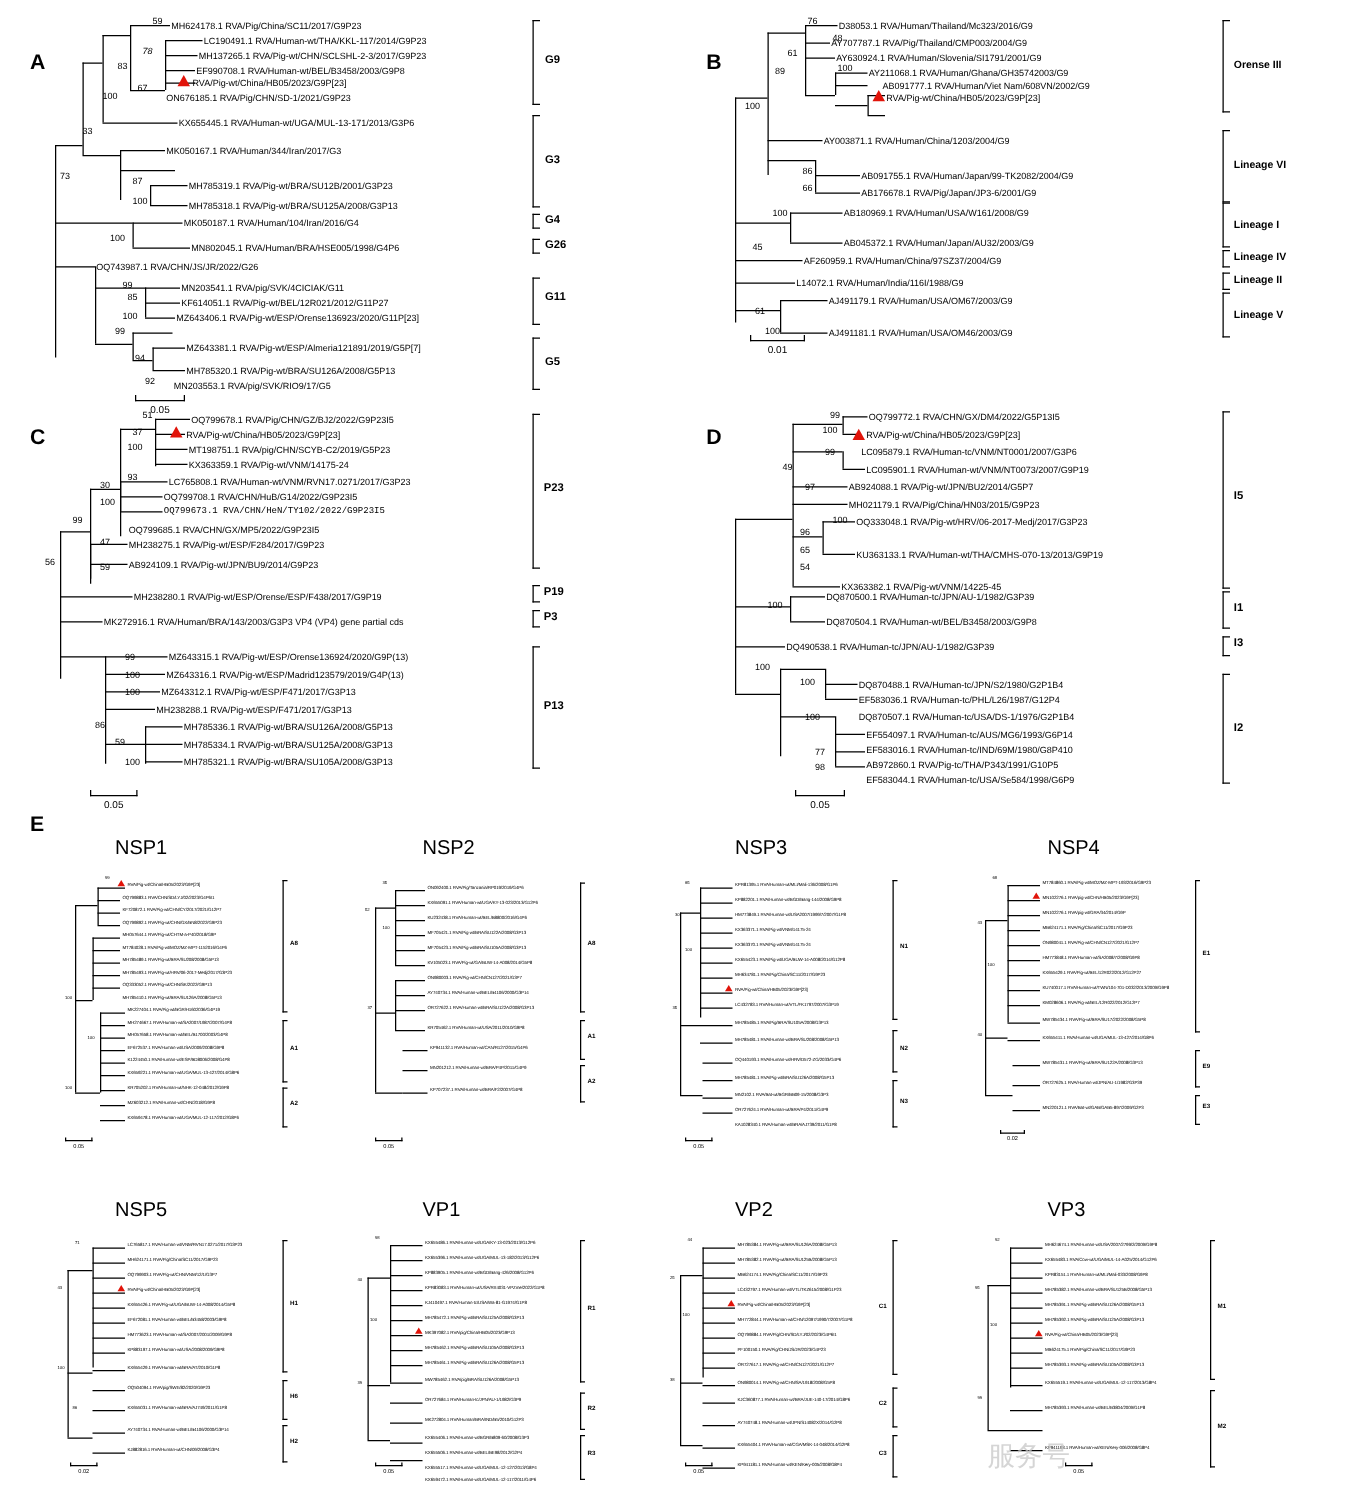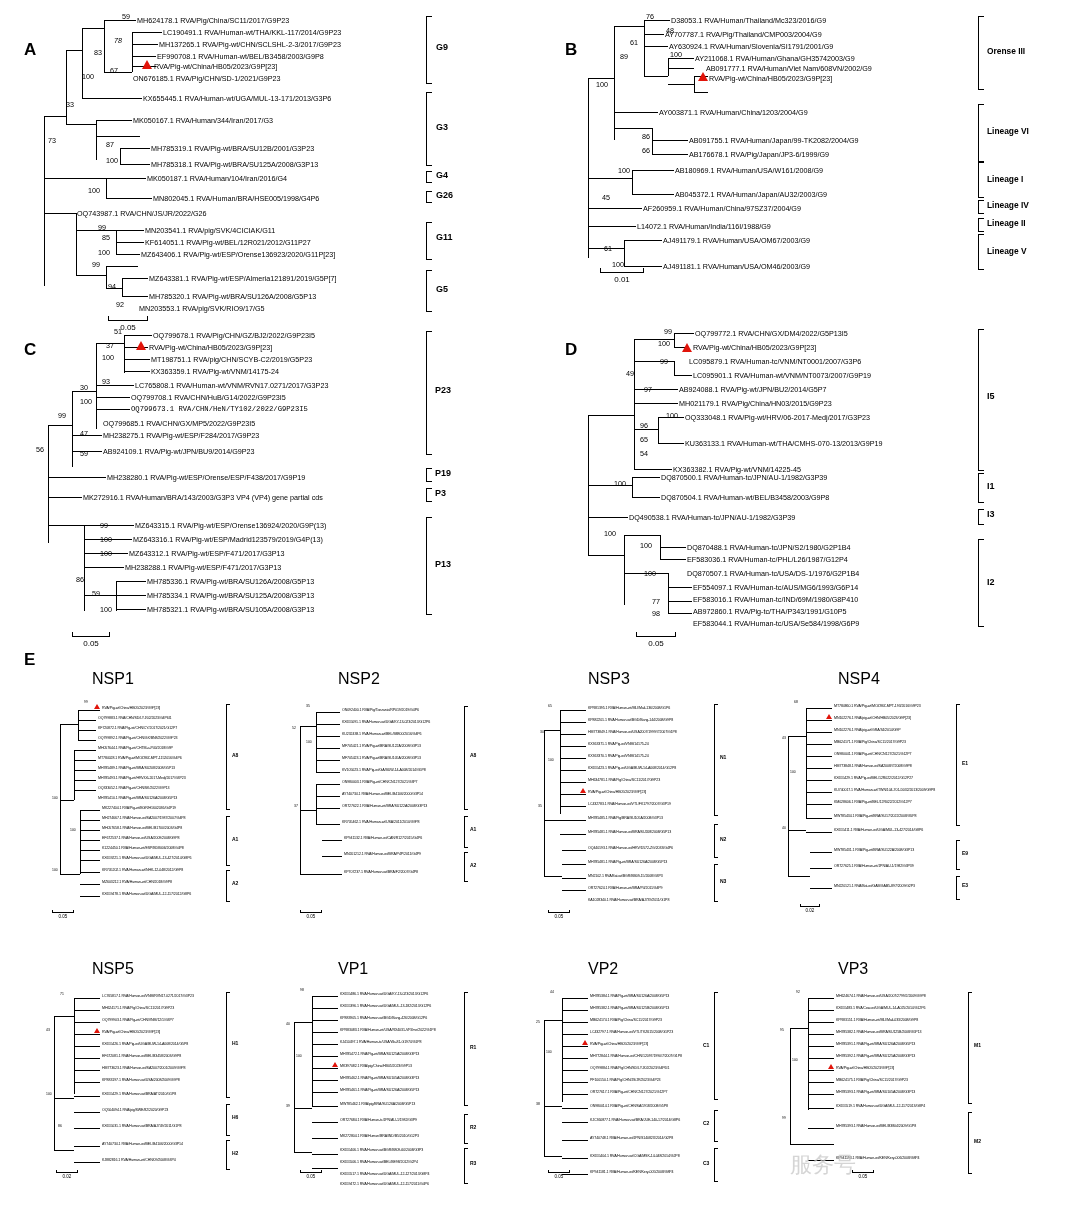--- a/index.html
+++ b/index.html
@@ -310,21 +310,21 @@
 
   <div class="taxa" style="left:93px; top:8px;">D38053.1 RVA/Human/Thailand/Mc323/2016/G9</div>
   <div class="taxa" style="left:87px; top:22px;">AY707787.1 RVA/Pig/Thailand/CMP003/2004/G9</div>
   <div class="taxa" style="left:91px; top:34px;">AY630924.1 RVA/Human/Slovenia/SI1791/2001/G9</div>
   <div class="taxa" style="left:117px; top:46px;">AY211068.1 RVA/Human/Ghana/GH35742003/G9</div>
   <div class="taxa" style="left:116px; top:56px;margin-left:12px;">AB091777.1 RVA/Human/Viet Nam/608VN/2002/G9</div>
   <div class="marker" style="left:120px; top:64px;"></div>
   <div class="taxa" style="left:131px; top:66px;">RVA/Pig-wt/China/HB05/2023/G9P[23]</div>
   <div class="taxa" style="left:81px; top:100px;">AY003871.1 RVA/Human/China/1203/2004/G9</div>
   <div class="taxa" style="left:111px; top:128px;">AB091755.1 RVA/Human/Japan/99-TK2082/2004/G9</div>
-  <div class="taxa" style="left:111px; top:142px;">AB176678.1 RVA/Pig/Japan/JP3-6/1999/G9</div>
+  <div class="taxa" style="left:111px; top:142px;">AB176678.1 RVA/Pig/Japan/JP3-6/2001/G9</div>
   <div class="taxa" style="left:97px; top:158px;">AB180969.1 RVA/Human/USA/W161/2008/G9</div>
   <div class="taxa" style="left:97px; top:182px;">AB045372.1 RVA/Human/Japan/AU32/2003/G9</div>
   <div class="taxa" style="left:65px; top:196px;">AF260959.1 RVA/Human/China/97SZ37/2004/G9</div>
   <div class="taxa" style="left:59px; top:214px;">L14072.1 RVA/Human/India/116I/1988/G9</div>
   <div class="taxa" style="left:85px; top:228px;">AJ491179.1 RVA/Human/USA/OM67/2003/G9</div>
   <div class="taxa" style="left:85px; top:254px;">AJ491181.1 RVA/Human/USA/OM46/2003/G9</div>
 
   <div class="bracket" style="left:400px; top:8px; height:72px;"></div>
   <div class="bracket-label" style="left:409px; top:38px; font-size:8.4px;">Orense III</div>
   <div class="bracket" style="left:400px; top:96px; height:56px;"></div>

